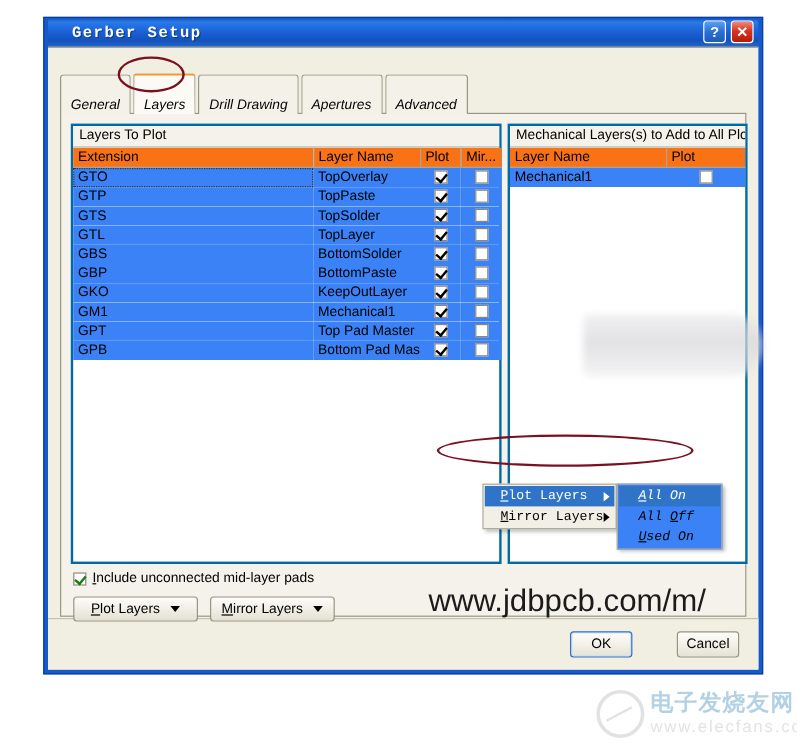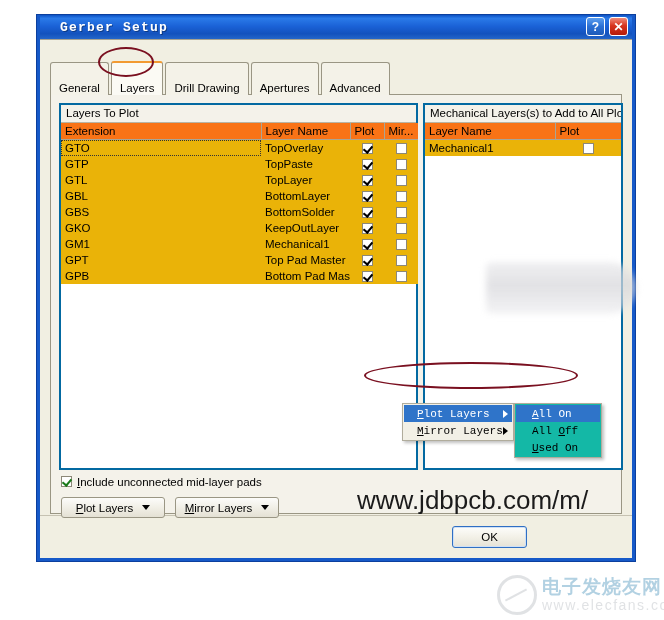--- a/index.html
+++ b/index.html
@@ -103,20 +103,21 @@
     font-size: 11.5px;
     color: #000000;
     background: #f4f2e8;
     border: 1px solid #9a9684;
     border-bottom: none;
     border-radius: 3px 3px 0 0;
     margin-right: 2px;
     white-space: nowrap;
     cursor: pointer;
     box-sizing: border-box;
+    font-style: italic;
   }
   .tab.active {
     background: #fbfaf4;
     border-top: 2px solid #f29a32;
     height: 21px;
     line-height: 19px;
     position: relative;
     z-index: 5;
     text-align: right;
   }
@@ -184,21 +185,21 @@
     white-space: nowrap;
     cursor: pointer;
   }
   .tbl th.last { border-right: none; }
   .tbl td {
     height: 16px;
     padding: 0 0 0 4px;
     color: #000;
     white-space: nowrap;
     overflow: hidden;
-    background: #eab308;
+    background: #3b82f6;
   }
   .tbl td.c { text-align: center; padding: 0; }
   tr.sel td.ext {
     outline: 1px dotted #333;
     outline-offset: -1px;
   }
 
   .cbox {
     display: inline-block;
     width: 11px;
@@ -221,21 +222,21 @@
     border-width: 0 2px 2px 0;
     transform: rotate(40deg);
   }
 
   
   .inc-row {
     position: absolute;
     left: 10px;
     top: 381px;
     display: flex;
-    align-items: flex-start;
+    align-items: flex-end;
     font-size: 11.5px;
     color: #000;
     white-space: nowrap;
   }
   .cbox.green.on::after { border-color: #1a7a1a; }
   .inc-row .lbl { margin-left: 5px; }
   .u { text-decoration: underline; }
 
   .btnrow {
     position: absolute;
@@ -270,21 +271,21 @@
   .footer {
     position: absolute;
     left: 0; right: 0; bottom: 0;
     height: 42px;
     border-top: 1px solid #c6c2b2;
     background: #f1efe2;
   }
   .dlgbtn {
     position: absolute;
     top: 10px;
-    width: 75px;
+    width: 52px;
     height: 22px;
     font-size: 11.5px;
     color: #000;
     background: linear-gradient(180deg,#fdfdfb 0%, #f3f1e8 48%, #e5e2d6 100%);
     border: 1px solid #9a9684;
     border-radius: 3px;
     display: flex;
     align-items: center;
     justify-content: center;
     cursor: pointer;
@@ -327,26 +328,27 @@
     border-bottom: 4px solid transparent;
     border-left: 5px solid #000;
   }
   .ctxitem.hl .arrow { border-left-color: #ffffff; }
 
   .submenu {
     position: absolute;
     left: 474px;
     top: 363px;
     width: 88px;
-    background: #14b8a6;
+    background: #3b82f6;
     border: 1px solid #b0ac9c;
     box-shadow: 2px 2px 3px rgba(0,0,0,0.25);
     z-index: 31;
     padding: 1px;
     box-sizing: border-box;
+    font-style: italic;
   }
   .subitem {
     height: 17px;
     display: flex;
     align-items: center;
     font-family: "Liberation Mono", "DejaVu Sans Mono", monospace;
     font-size: 11px;
     color: #000;
     padding-left: 16px;
     cursor: pointer;
@@ -485,34 +487,40 @@
                   <td class="c"><span class="cbox on"></span></td>
                   <td class="c"><span class="cbox"></span></td>
                 </tr>
                 <tr>
                   <td class="ext">GTP</td>
                   <td>TopPaste</td>
                   <td class="c"><span class="cbox on"></span></td>
                   <td class="c"><span class="cbox"></span></td>
                 </tr>
                 <tr>
+                  <td class="ext">GTS</td>
+                  <td>TopSolder</td>
+                  <td class="c"><span class="cbox on"></span></td>
+                  <td class="c"><span class="cbox"></span></td>
+                </tr>
+                <tr>
                   <td class="ext">GTL</td>
                   <td>TopLayer</td>
                   <td class="c"><span class="cbox on"></span></td>
                   <td class="c"><span class="cbox"></span></td>
                 </tr>
                 <tr>
-                  <td class="ext">GBL</td>
-                  <td>BottomLayer</td>
-                  <td class="c"><span class="cbox on"></span></td>
-                  <td class="c"><span class="cbox"></span></td>
-                </tr>
-                <tr>
                   <td class="ext">GBS</td>
                   <td>BottomSolder</td>
+                  <td class="c"><span class="cbox on"></span></td>
+                  <td class="c"><span class="cbox"></span></td>
+                </tr>
+                <tr>
+                  <td class="ext">GBP</td>
+                  <td>BottomPaste</td>
                   <td class="c"><span class="cbox on"></span></td>
                   <td class="c"><span class="cbox"></span></td>
                 </tr>
                 <tr>
                   <td class="ext">GKO</td>
                   <td>KeepOutLayer</td>
                   <td class="c"><span class="cbox on"></span></td>
                   <td class="c"><span class="cbox"></span></td>
                 </tr>
                 <tr>
@@ -574,20 +582,21 @@
             <span class="caret"></span>
           </div>
         </div>
 
         <div class="wm-url" style="left:306px; top:390px;">www.jdbpcb.com/m/</div>
 
       </div>
 
       <div class="footer">
         <div class="dlgbtn ok">OK</div>
+        <div class="dlgbtn cancel">Cancel</div>
       </div>
 
       <div class="ctxmenu">
         <div class="ctxitem hl">
           <span><span class="u">P</span><span>lot Layers</span></span>
           <span class="arrow"></span>
         </div>
         <div class="ctxitem">
           <span><span class="u">M</span><span>irror Layers</span></span>
           <span class="arrow"></span>

